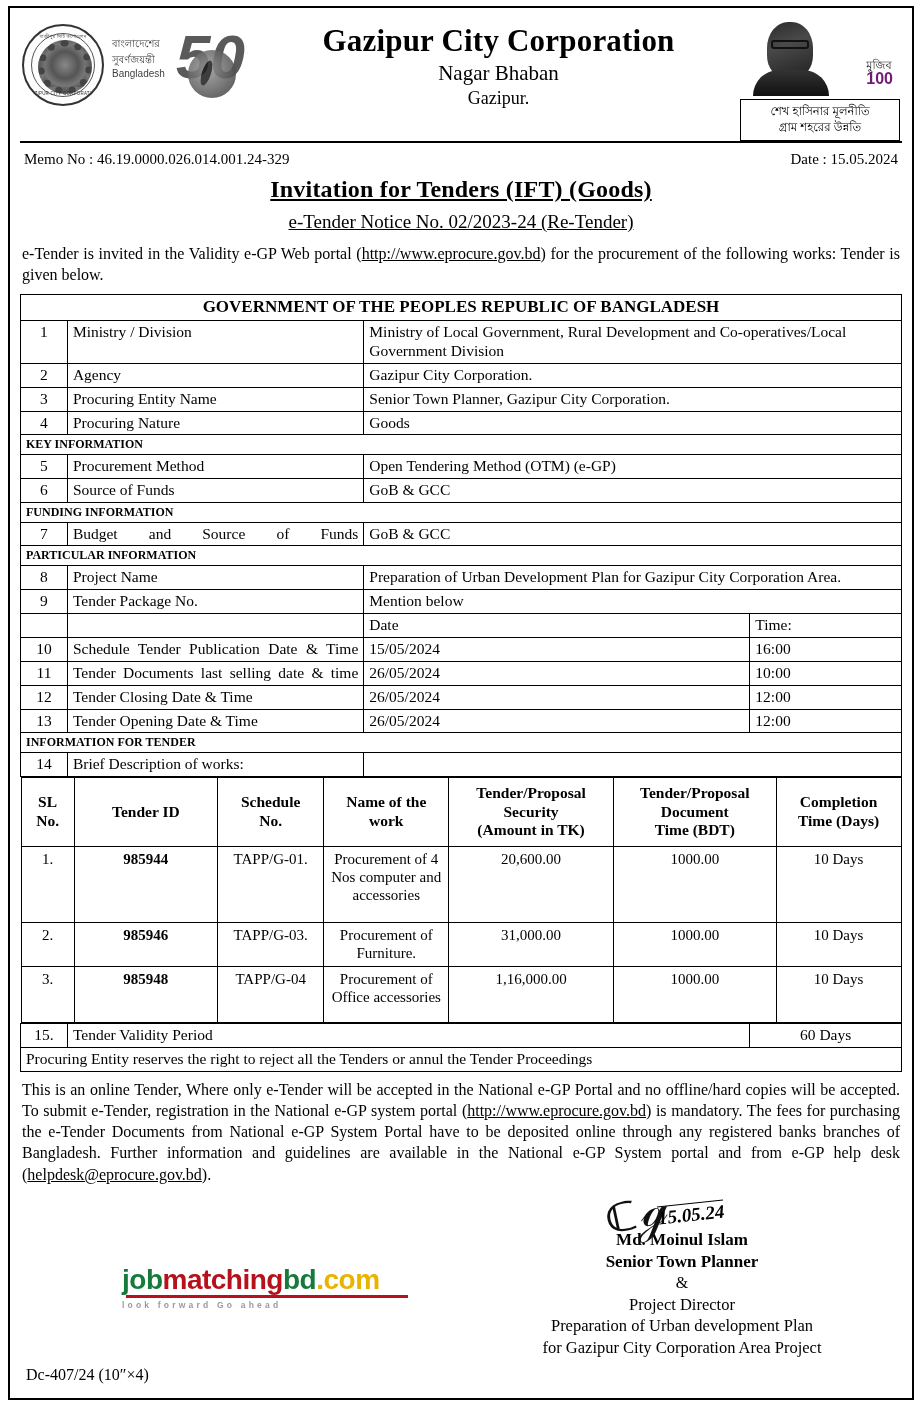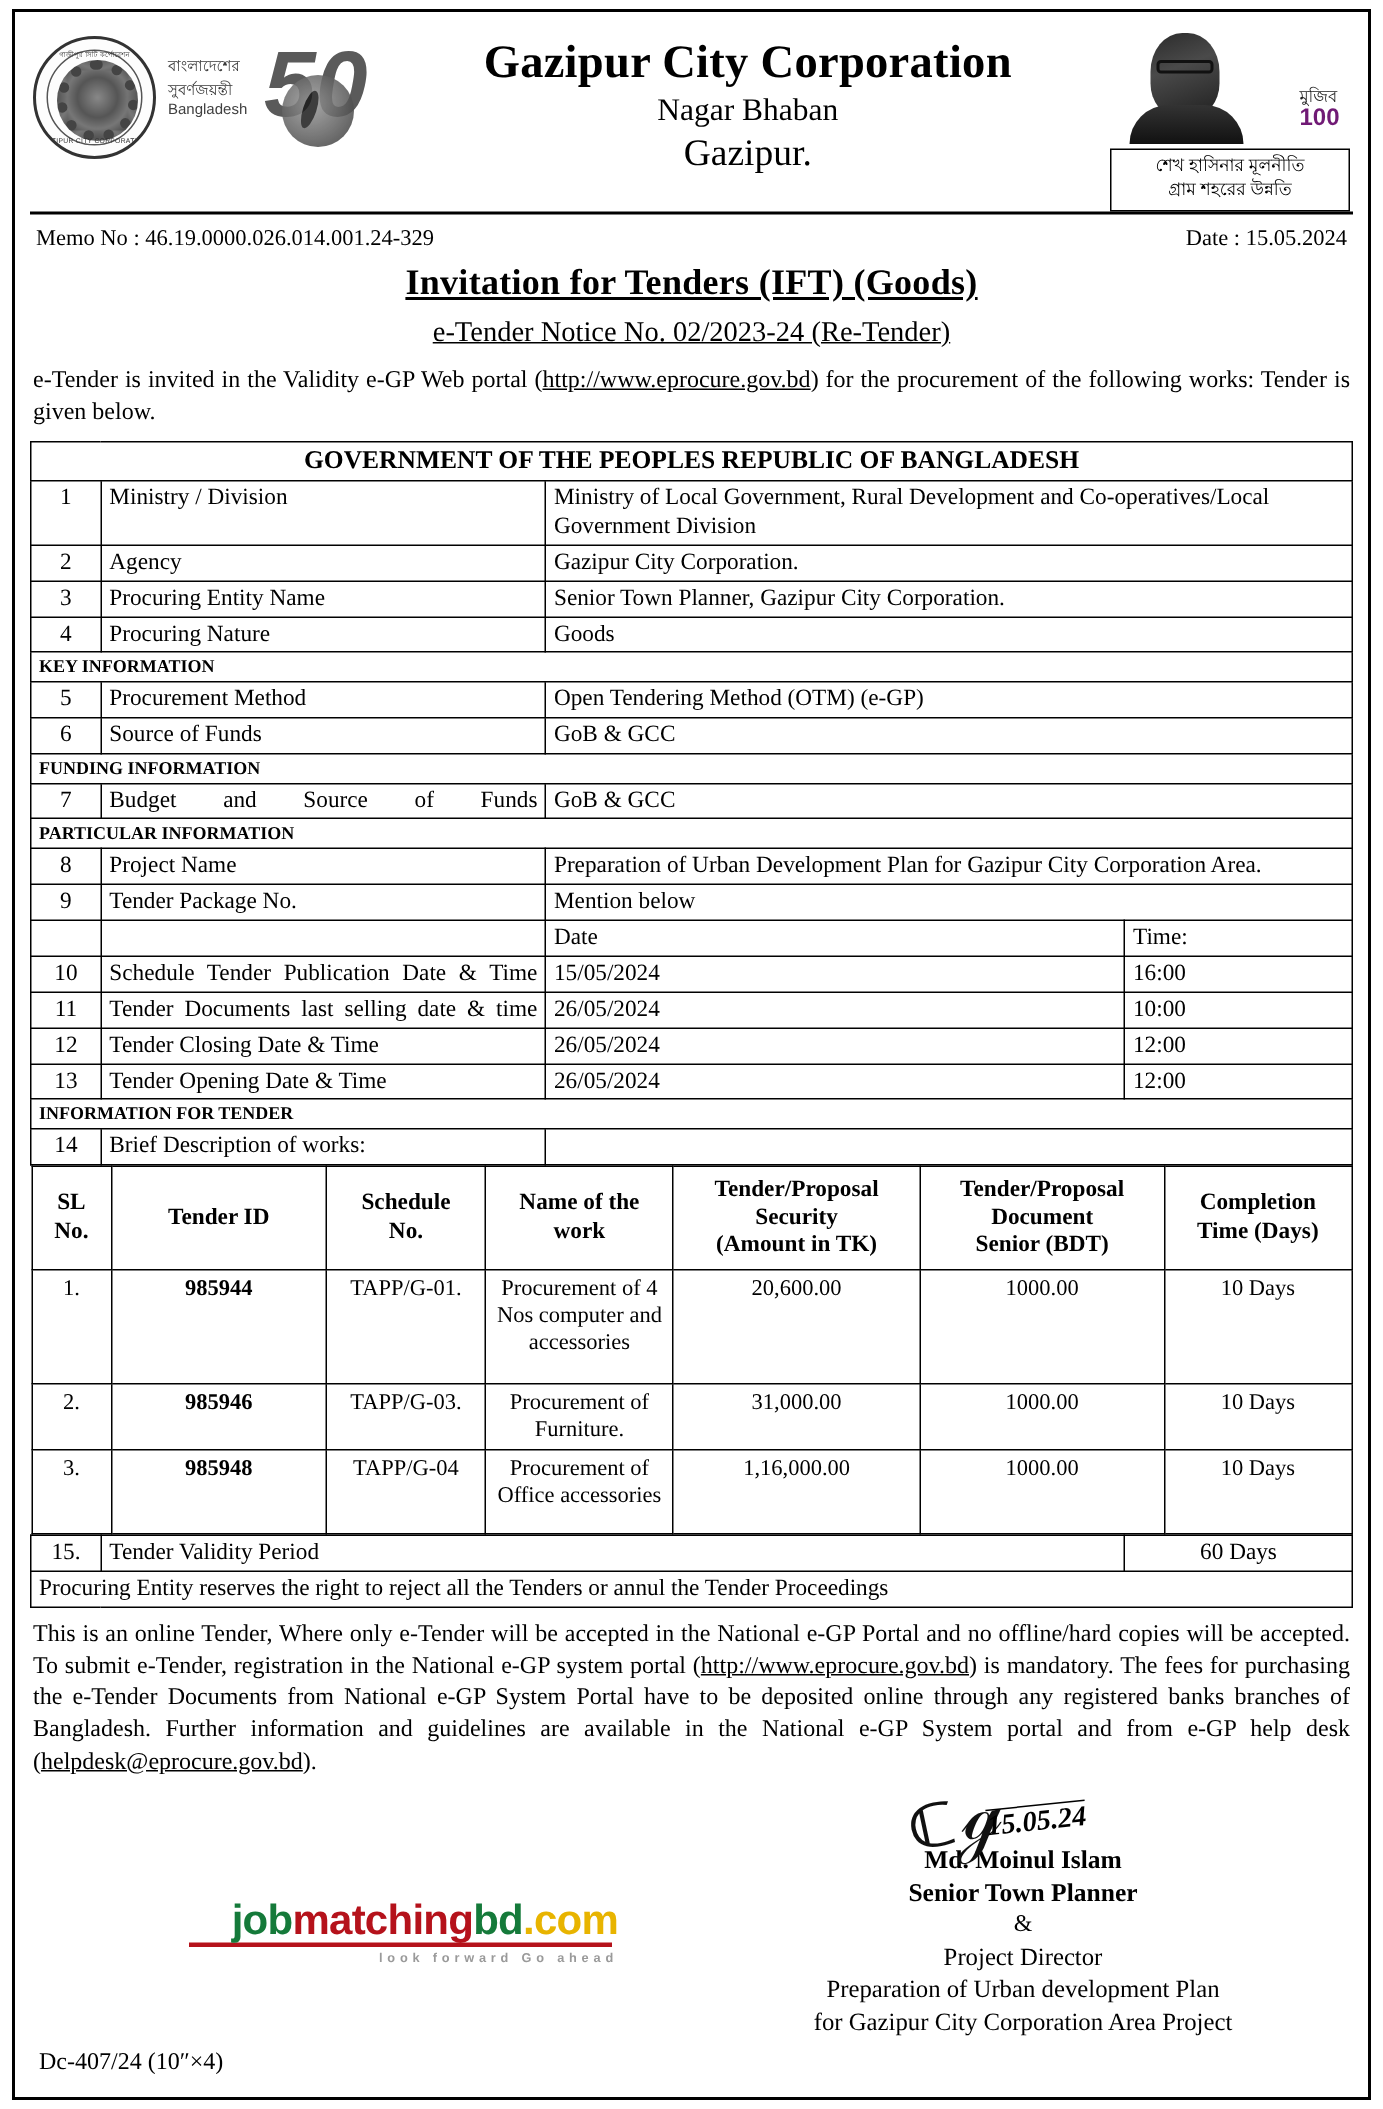--- a/index.html
+++ b/index.html
@@ -105,21 +105,21 @@
   }
 
   .lh-center {
     flex: 1; text-align: center; padding-top: 8px;
   }
   .org-title {
     font-size: 31px; font-weight: bold; letter-spacing: .2px;
     line-height: 1.08;
   }
   .org-sub1 { font-size: 21px; line-height: 1.25; margin-top: 3px; }
-  .org-sub2 { font-size: 25px; line-height: 1.25; }
+  .org-sub2 { font-size: 18px; line-height: 1.25; }
 
   .lh-right {
     width: 160px; padding-top: 2px; text-align: center;
     position: relative;
   }
   .mujib-portrait {
     width: 150px; height: 78px; margin: 0 auto; position: relative;
   }
   .mujib-portrait .head {
     position: absolute; left: 22px; top: 4px;
@@ -258,21 +258,21 @@
     text-decoration: overline;
   }
   .sig-name { font-size: 17px; font-weight: bold; }
   .sig-role { font-size: 17px; font-weight: bold; }
   .sig-amp  { font-size: 16px; }
   .sig-pd   { font-size: 16.5px; }
   .sig-proj { font-size: 16.5px; }
 
   .watermark {
     position: absolute; left: 122px; top: 1266px;
-    width: 290px; text-align: right;
+    width: 290px; text-align: left;
     font-family: "Liberation Sans", sans-serif;
     pointer-events: none;
   }
   .wm-main {
     font-size: 28px; font-weight: 800; letter-spacing: -0.5px;
     line-height: 1;
   }
   .wm-main .g1 { color: #157a3a; }
   .wm-main .g2 { color: #b5121b; }
   .wm-main .g3 { color: #157a3a; }
@@ -470,21 +470,21 @@
                     <div>work</div>
                   </th>
                   <th class="tw-sec">
                     <div>Tender/Proposal</div>
                     <div>Security</div>
                     <div>(Amount in TK)</div>
                   </th>
                   <th class="tw-doc">
                     <div>Tender/Proposal</div>
                     <div>Document</div>
-                    <div>Senior (BDT)</div>
+                    <div>Time (BDT)</div>
                   </th>
                   <th class="tw-comp">
                     <div>Completion</div>
                     <div>Time (Days)</div>
                   </th>
                 </tr>
               </thead>
               <tbody>
                 <tr style="height:76px">
                   <td>1.</td>

